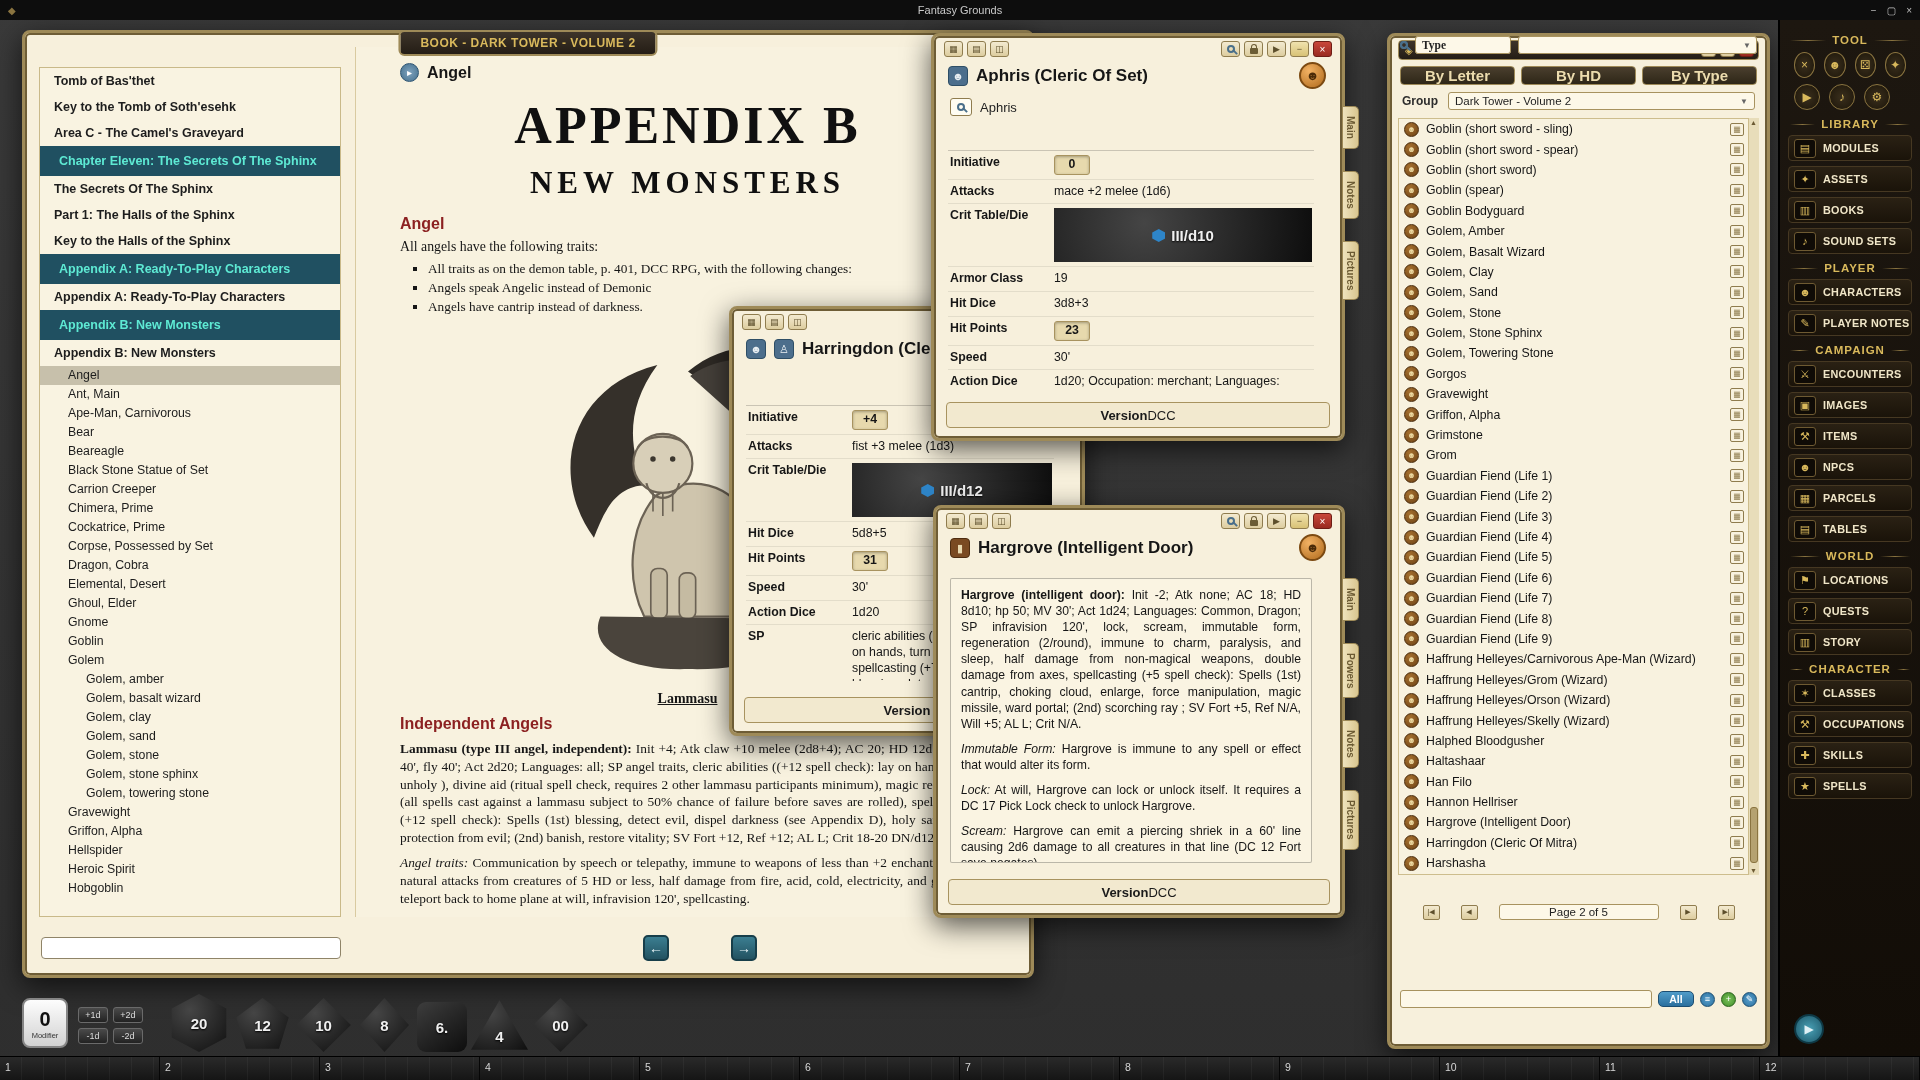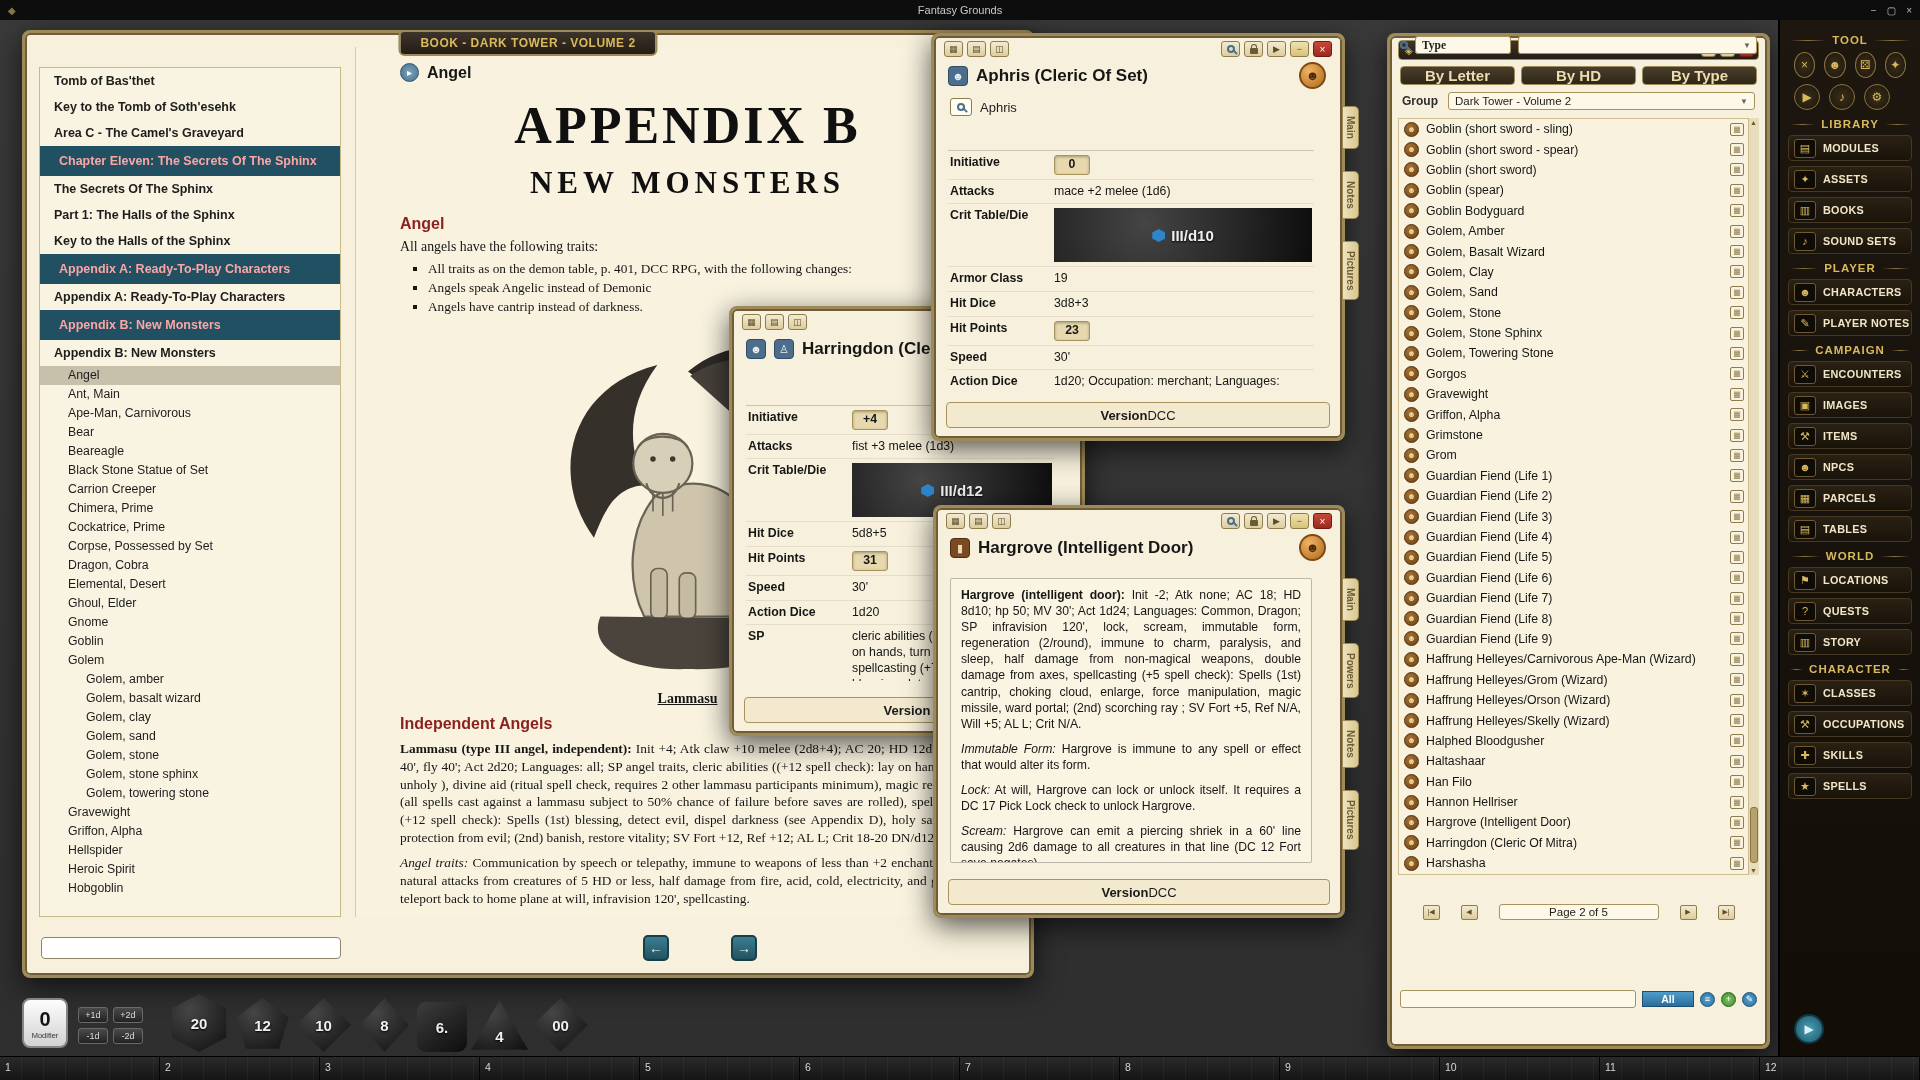--- a/index.html
+++ b/index.html
@@ -75,21 +75,21 @@
   
   .book-window { left:22px; top:30px; width:1012px; height:948px; z-index:5; }
   .book-tab { position:absolute; top:-3px; left:50%; transform:translateX(-50%);
               background:linear-gradient(#3d342a,#241d15); color:#d9b95c; font-weight:bold;
               font-size:12px; letter-spacing:.5px; padding:4px 20px; border:2px solid #9e8a58;
               border-radius:6px; white-space:nowrap; z-index:6; }
   .book-toc { position:absolute; left:14px; top:34px; width:302px; bottom:58px;
               background:#f9f3e1; border:1px solid #c9b989; overflow:hidden; }
   .toc-row { height:26px; line-height:26px; font-size:12.5px; font-weight:bold; color:#1d1d1d;
              padding-left:14px; white-space:nowrap; overflow:hidden; cursor:pointer; }
-  .toc-row.header { height:30px; line-height:30px; background:#205061; color:#fca5a5; font-size:12.5px;padding-left:19px; }
+  .toc-row.header { height:30px; line-height:30px; background:#205061; color:#5eead4; font-size:12.5px;padding-left:19px; }
   .toc-row.sub { height:19px; line-height:19px; font-weight:normal; font-size:12.3px; padding-left:28px; }
   .toc-row.sub2 { height:19px; line-height:19px; font-weight:normal; font-size:12.3px; padding-left:46px; }
   .toc-row.selected { background:#c7c0ab; }
 
   .book-page { position:absolute; left:330px; top:14px; right:12px; bottom:58px; overflow:hidden;
                background:#f8f2df; border-left:1px solid #d9caa0; padding:16px 44px 0 44px; }
   .page-topic { display:flex; align-items:center; gap:8px; margin-bottom:6px; }
   .topic-icon { width:19px; height:19px; border-radius:50%; background:radial-gradient(#7fa3bd,#45708e);
                 border:1px solid #2e5573; color:#fff; font-size:10px; display:flex; align-items:center; justify-content:center; }
   .topic-text { font-size:16px; font-weight:bold; color:#161616; }
@@ -172,22 +172,22 @@
   .pg-label { min-width:160px; text-align:center; background:#fdf8e8; border:1px solid #a8935f;
               border-radius:3px; font-size:11.5px; color:#222; padding:1px 10px; }
   .filter-line { position:absolute; left:10px; right:10px; display:flex; align-items:center; gap:7px; }
   .filter-field { width:96px; height:18px; background:#fdf8e8; border:1px solid #a8935f; border-radius:3px;
                   font-size:11.5px; font-weight:bold; color:#222; display:flex; align-items:center; padding:0 6px;font-family:Liberation Serif, serif; }
   .filter-dd { flex:1; height:18px; background:#fdf8e8; border:1px solid #a8935f; border-radius:3px;
                display:flex; align-items:center; justify-content:flex-end; padding:0 5px; }
   .npcs-bottom { position:absolute; top:954px; left:10px; right:10px; display:flex; align-items:center; gap:6px; }
   .npcs-search { flex:1; height:18px; background:#fdf8e8; border:1px solid #a8935f; border-radius:3px;
                  font-size:11px; padding:0 6px; }
-  .all-btn { width:52px; height:16px; background:linear-gradient(#4f9cc9,#2a6f9e); border:1px solid #1c4e72;
-             border-radius:0; color:#fff; font-size:10.5px; font-weight:bold;
+  .all-btn { width:36px; height:16px; background:linear-gradient(#4f9cc9,#2a6f9e); border:1px solid #1c4e72;
+             border-radius:5px; color:#fff; font-size:10.5px; font-weight:bold;
              display:flex; align-items:center; justify-content:center; cursor:pointer; }
   .circle-btn { width:15px; height:15px; border-radius:50%; color:#fff; font-size:9px;
                 display:flex; align-items:center; justify-content:center; }
   .circle-btn.blue { background:radial-gradient(#5aa0cc,#2a6f9e); border:1px solid #1c4e72; }
   .circle-btn.green { background:radial-gradient(#7dc35e,#3f8d27); border:1px solid #27611a; }
 
   
   .sidebar { position:absolute; left:1778px; top:20px; width:142px; height:1036px; z-index:30;
              background:linear-gradient(#1d1710,#120d07); border-left:2px solid #000; padding-top:6px; }
   .sb-header { display:flex; align-items:center; gap:6px; padding:0 10px; margin:8px 0 5px; }

